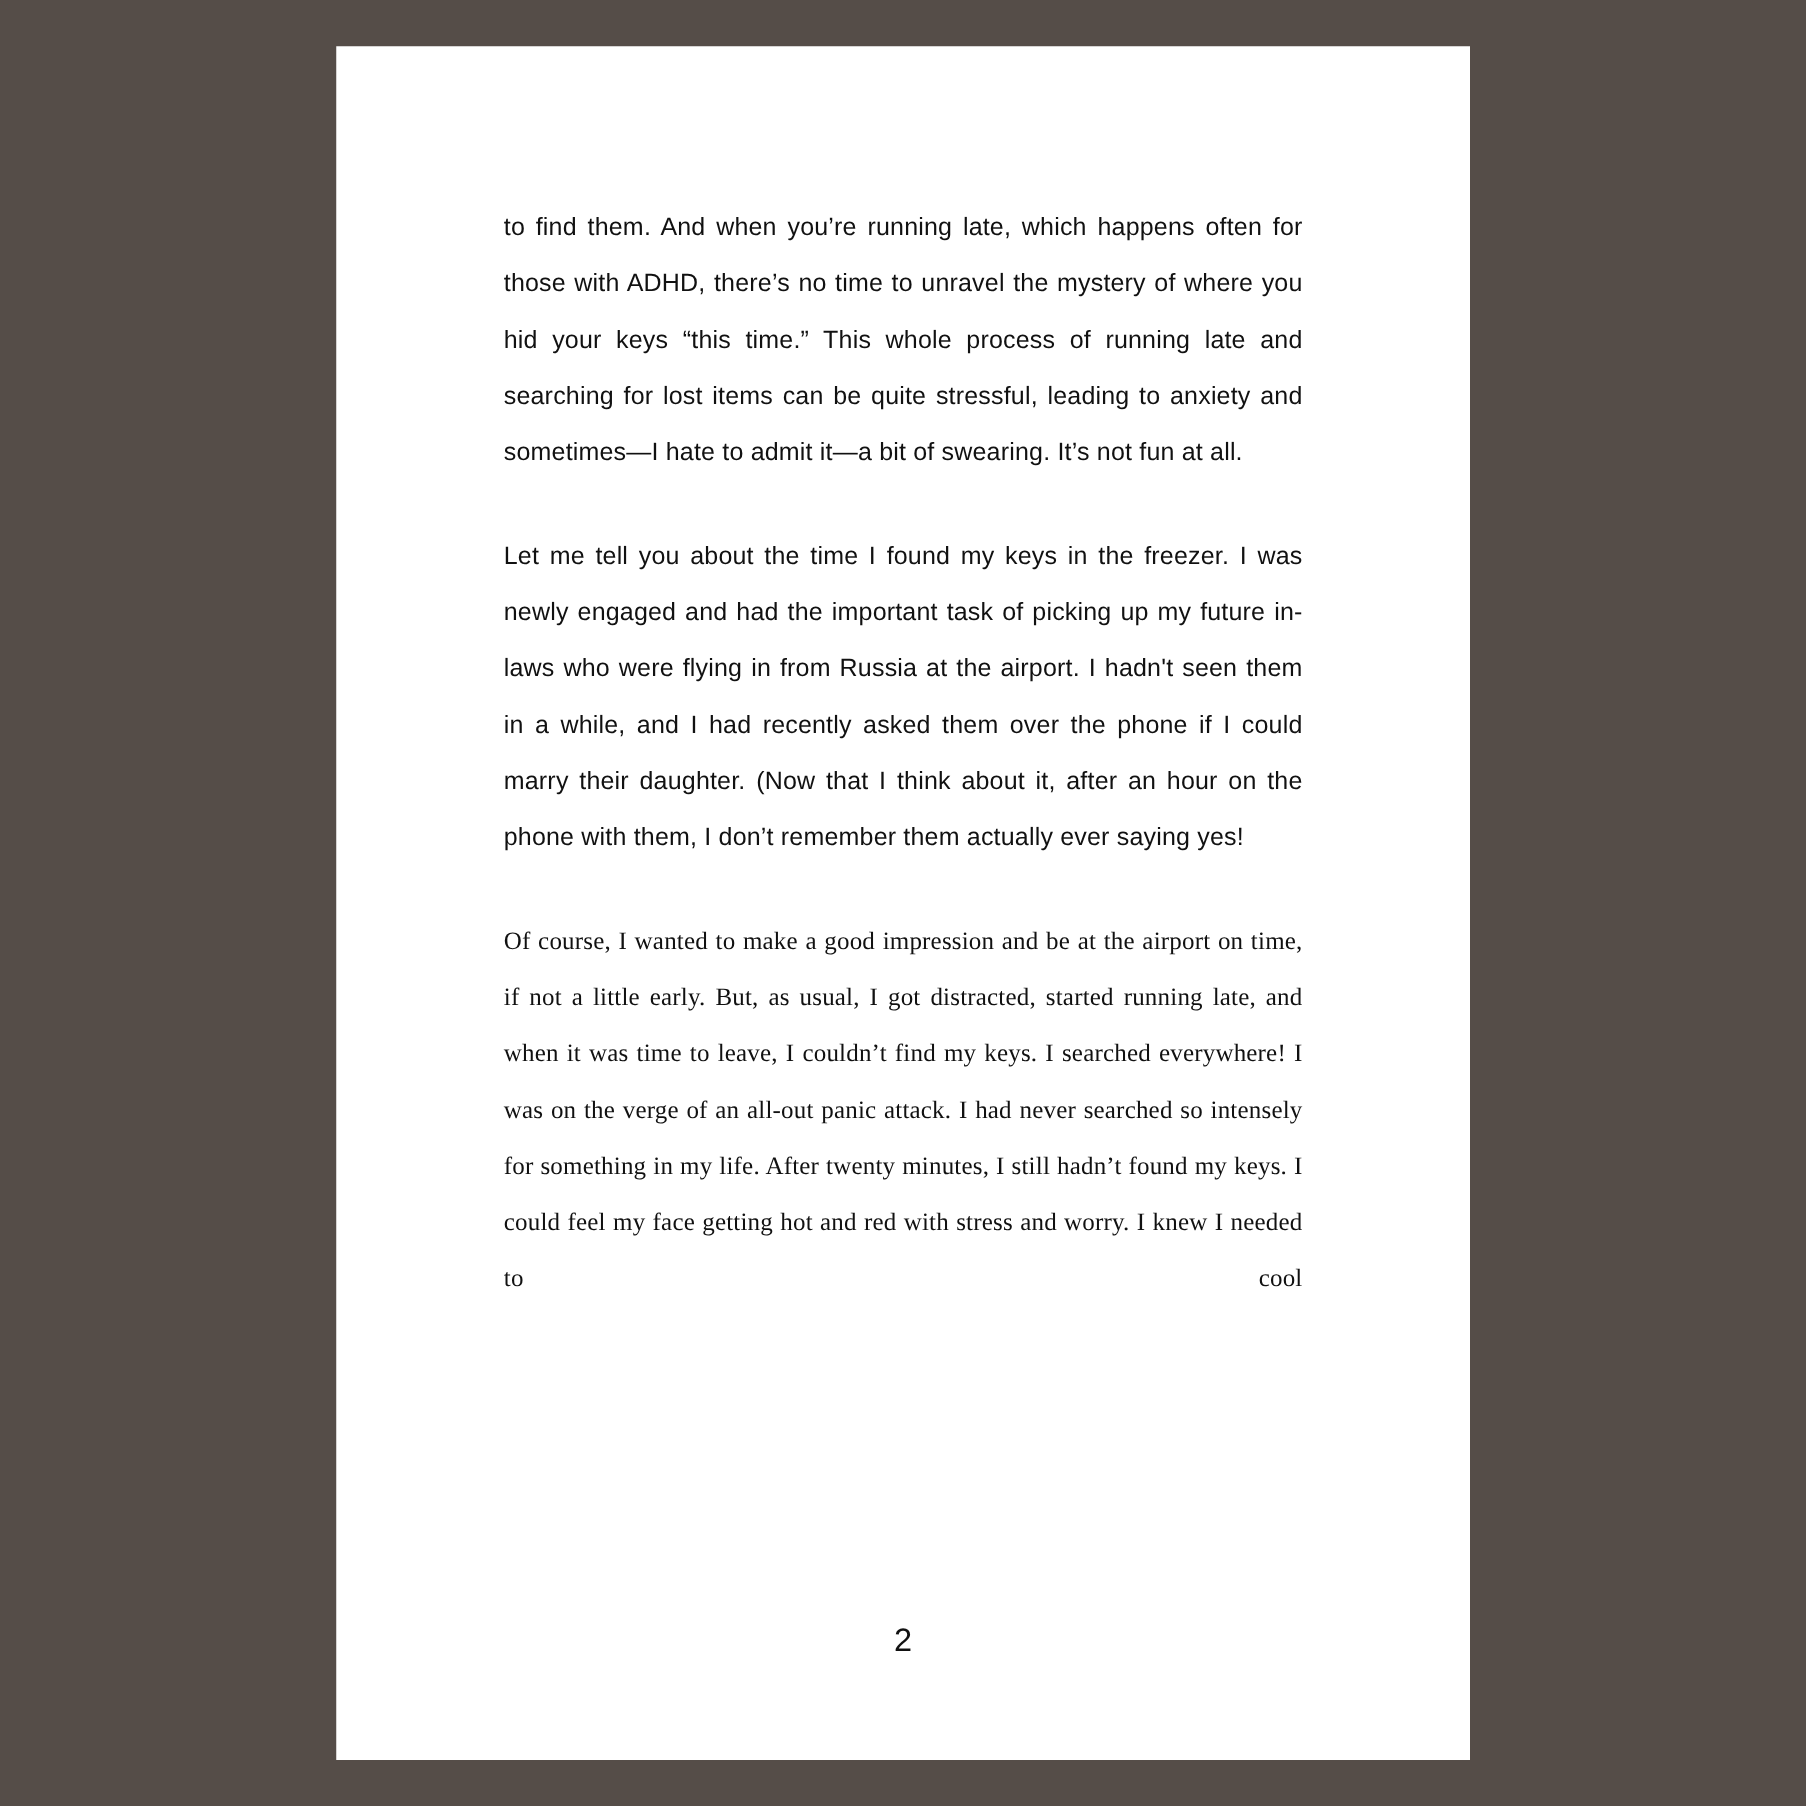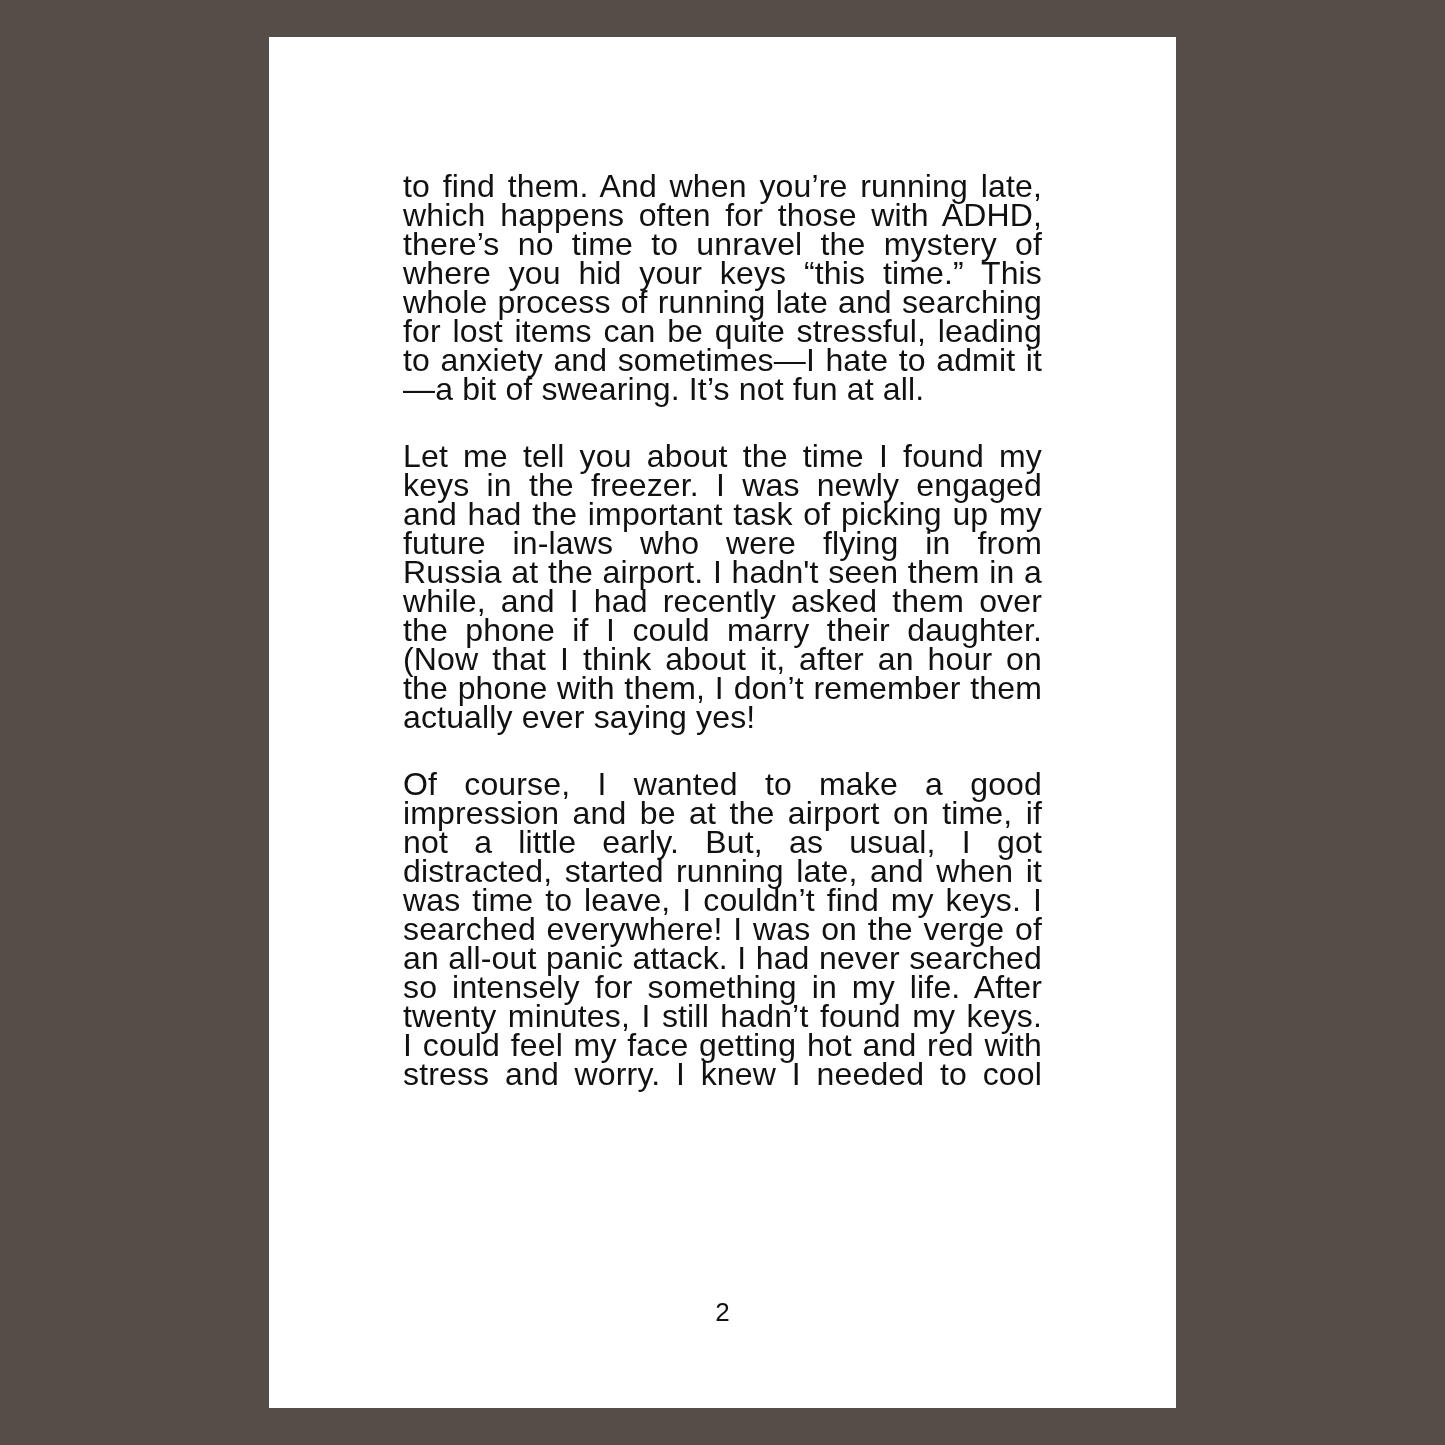--- a/index.html
+++ b/index.html
@@ -17,37 +17,38 @@
       position: absolute;
       left: 269px;
       top: 37px;
       width: 907px;
       height: 1371px;
       background: #ffffff;
     }
     .text-block {
       position: absolute;
       left: 134px;
-      top: 135px;
+      top: 123px;
       width: 639px;
       font-family: "Liberation Sans", sans-serif;
-      font-size: 32px;
-      line-height: 29px;
+      font-size: 20px;
+      line-height: 45px;
       color: #111111;
       letter-spacing: 0.15px;
     }
     .para {
       margin: 0 0 37.9px 0;
       text-align: justify;
       text-align-last: left;
       hyphens: none;
     }
     .para.last {
       margin-bottom: 12px;
       text-align-last: justify;
+      font-family: Liberation Serif, serif;
     }
     .page-number {
       position: absolute;
       left: 0;
       width: 907px;
       top: 1260px;
       text-align: center;
       font-family: "Liberation Sans", sans-serif;
       font-size: 26px;
       color: #111111;

